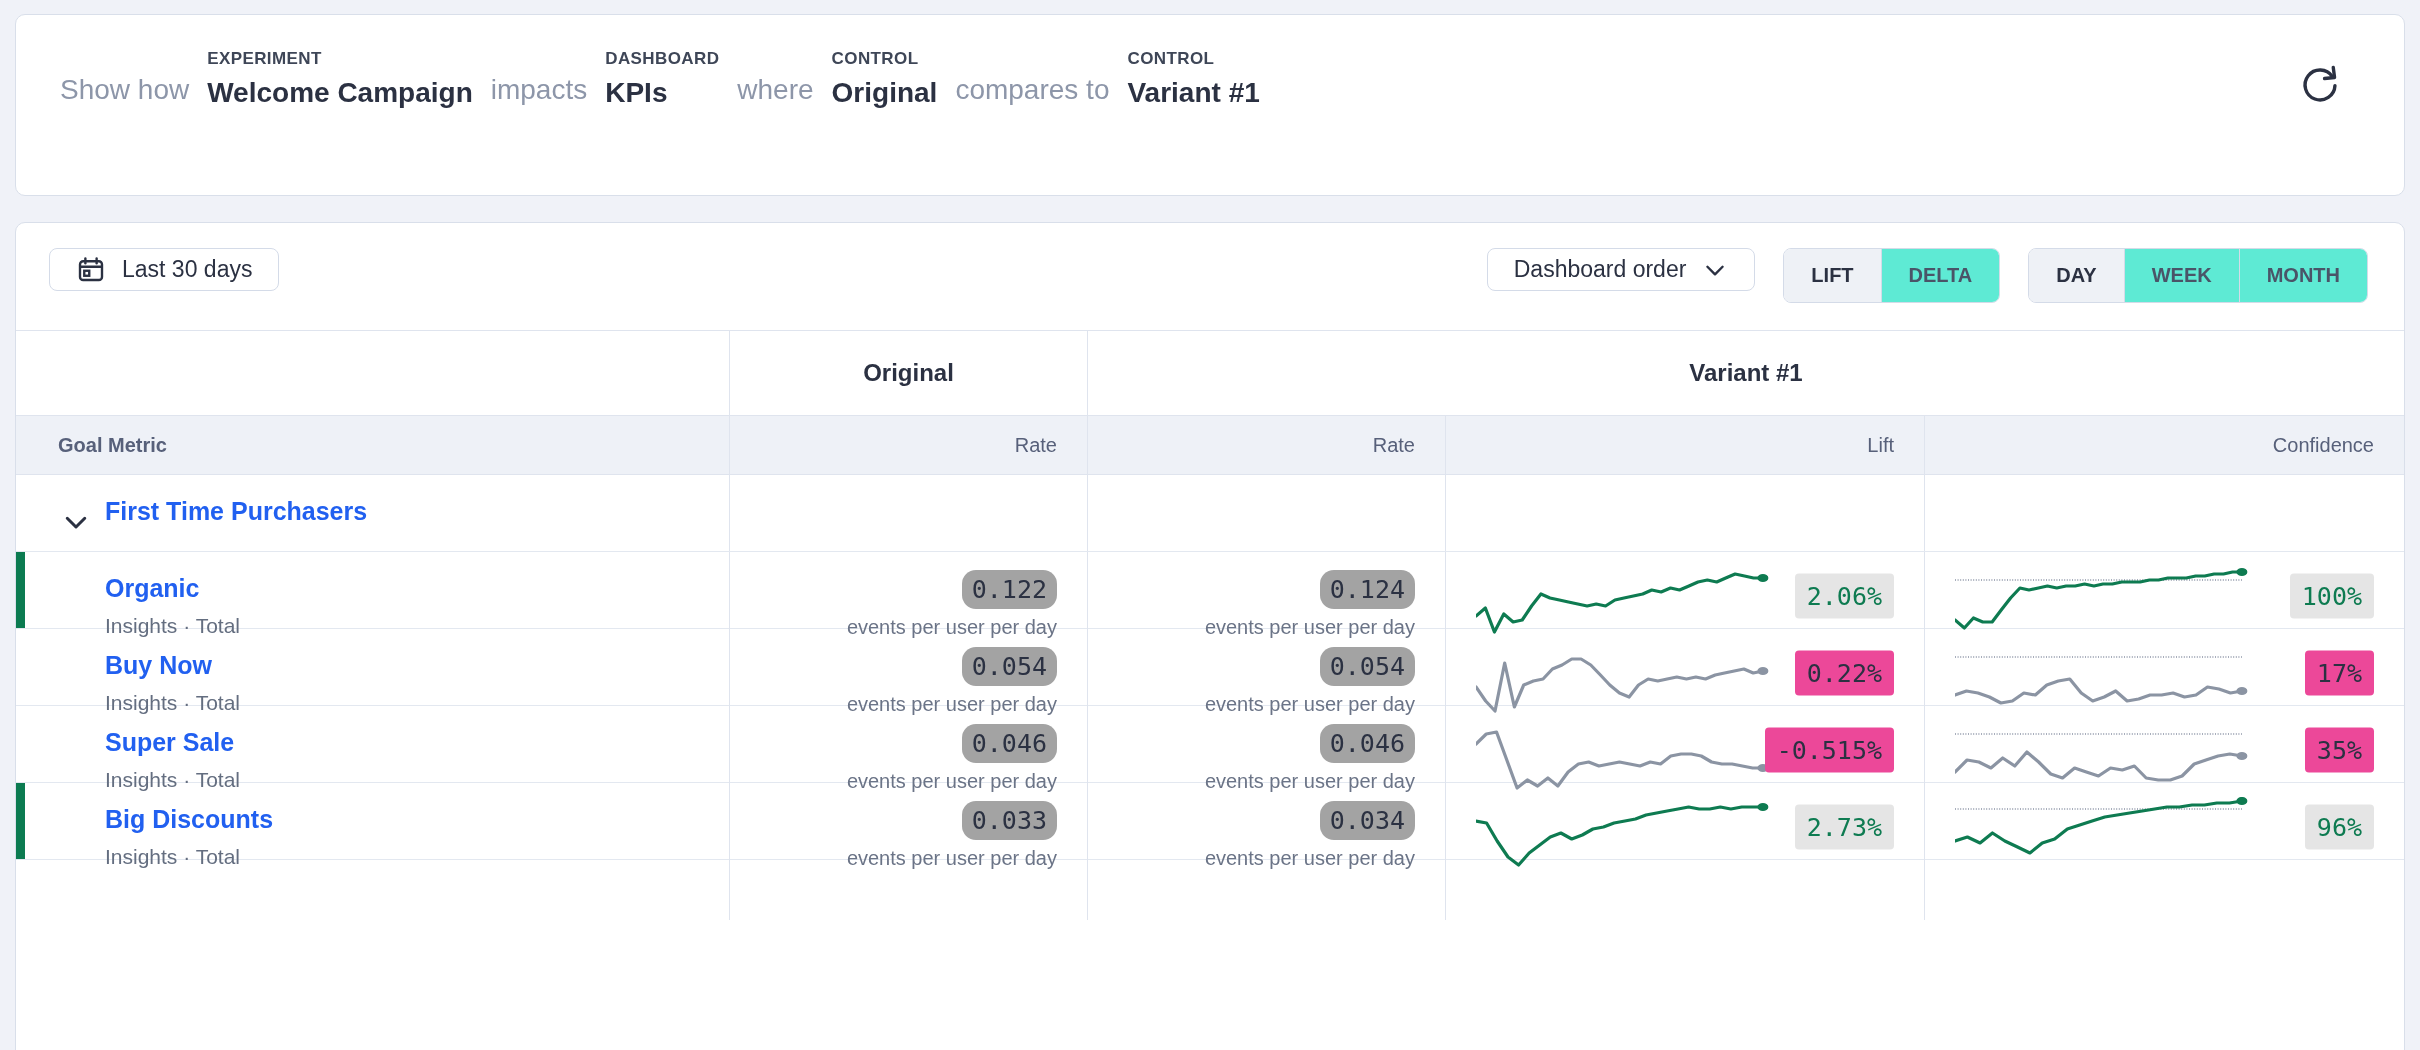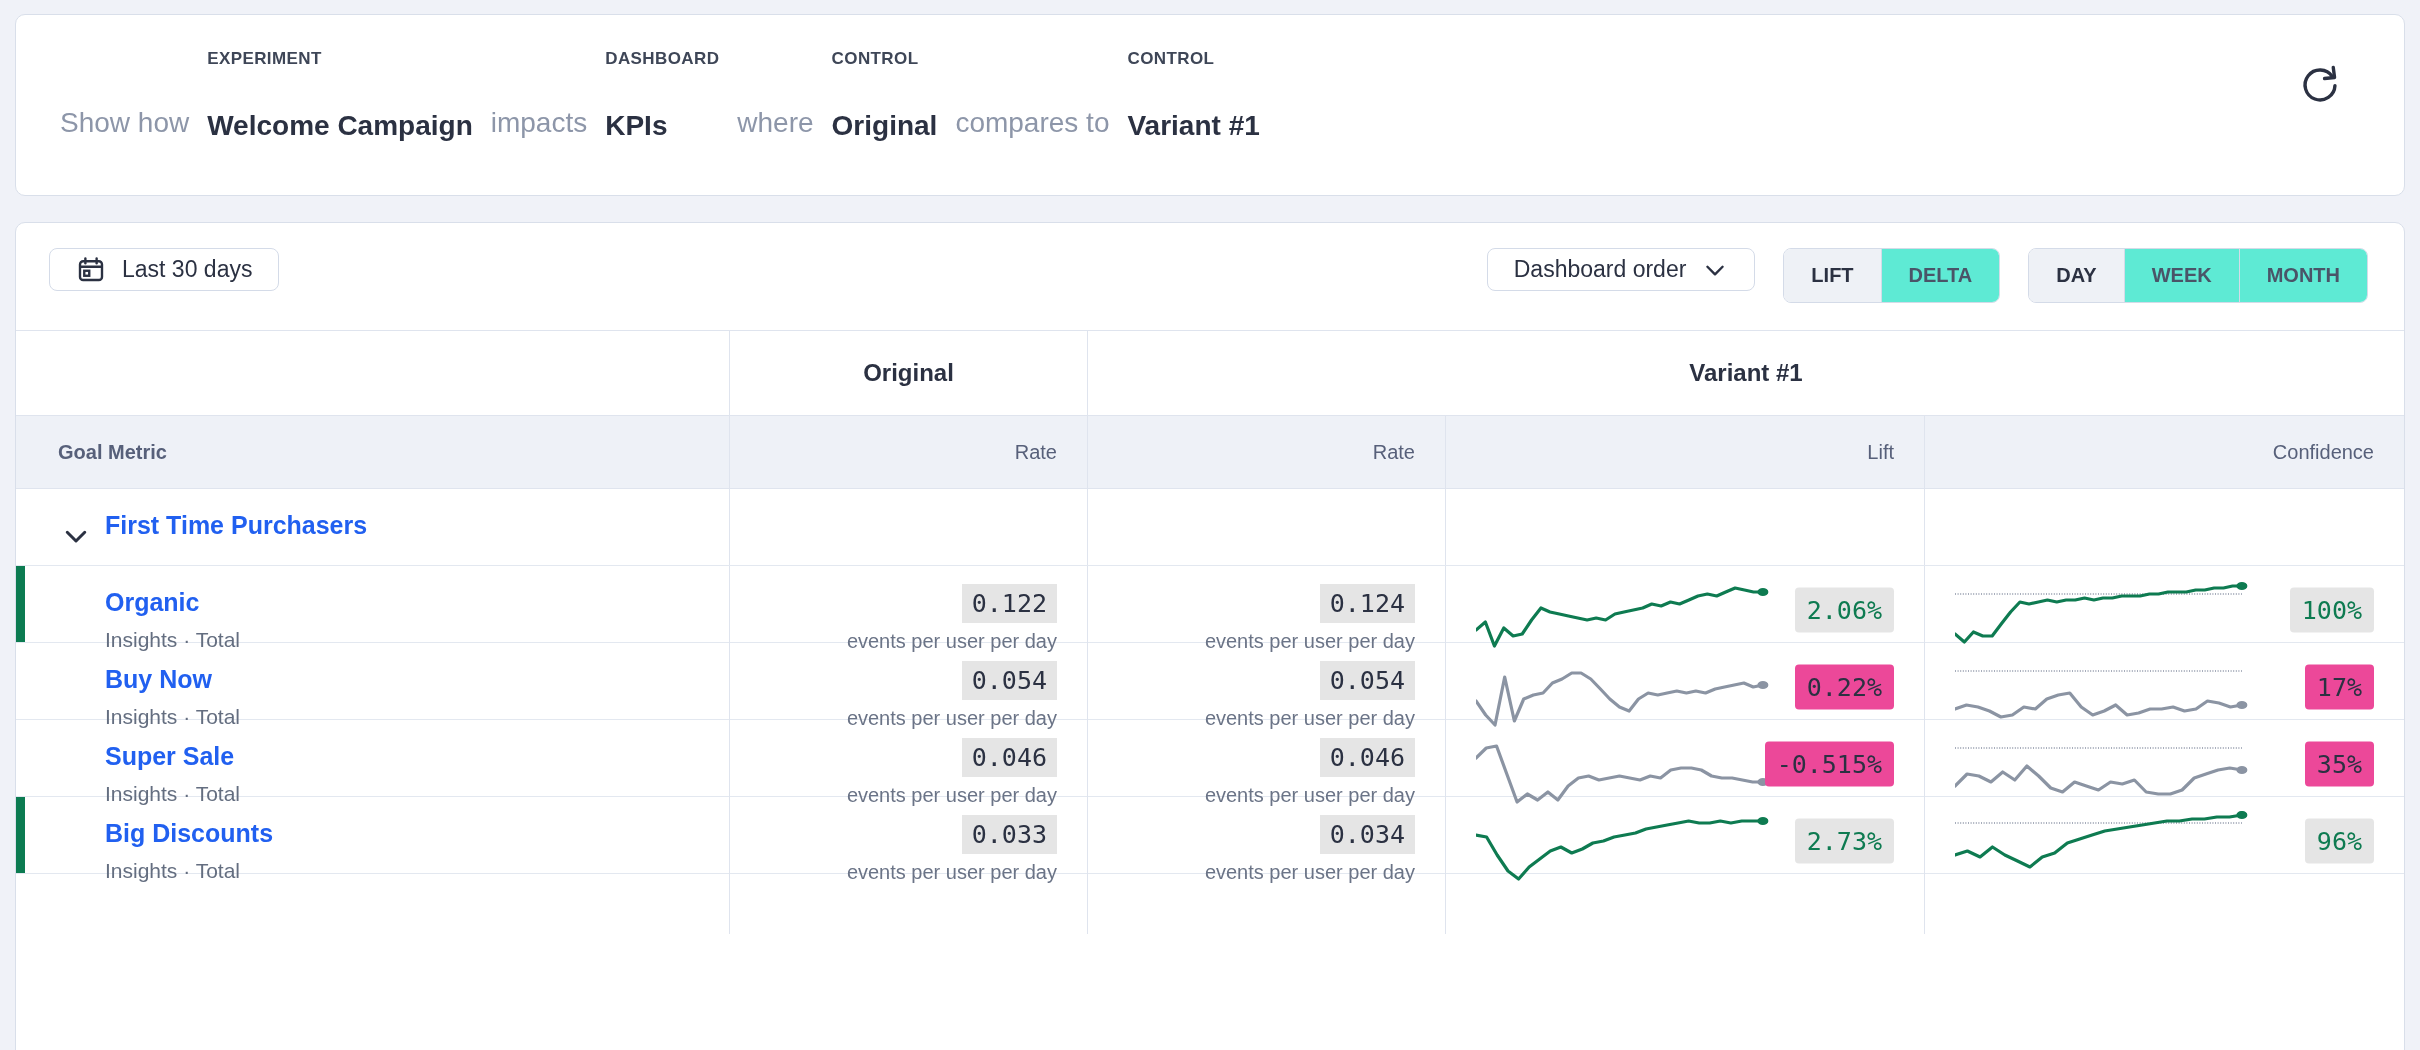--- a/index.html
+++ b/index.html
@@ -6,21 +6,21 @@
   html,body { width:2420px; height:1050px; overflow:hidden; }
   body { background:#f0f2f8; font-family:"Liberation Sans", sans-serif; color:#2b3142; position:relative; }
 
   .card { position:absolute; background:#fff; border:1.5px solid #d9dfea; border-radius:10px; }
   #header-card { left:15px; top:14px; width:2390px; height:182px; }
   #body-card  { left:15px; top:222px; width:2390px; height:870px; overflow:hidden; }
 
   
   .phrase { display:flex; align-items:flex-end; gap:18px; padding:34px 0 0 44px; }
   .muted  { color:#8d96a9; font-size:28px; padding-bottom:3px; }
-  .pgroup { display:flex; flex-direction:column;gap:33px; }
+  .pgroup { display:flex; flex-direction:column; }
   .plabel { font-size:17px; font-weight:bold; color:#3e4657; letter-spacing:.4px; margin-bottom:9px; }
   .pvalue { font-size:28px; font-weight:bold; color:#2b3142; line-height:1.1; }
 
   .icon-btn { position:absolute; right:58px; top:44px; width:52px; height:52px; background:none; border:none; cursor:pointer; color:#2b3142; }
 
   
   .toolbar { position:relative; height:107px; }
   .btn { display:inline-flex; align-items:center; gap:16px; border:1.5px solid #d4dbe8; border-radius:8px;
          background:#fff; font-family:inherit; font-size:23px; color:#2b3142; height:43px; padding:0 26px; cursor:pointer; }
   #date-btn { position:absolute; left:33px; top:25px; }
@@ -30,38 +30,38 @@
                 border-left:1.5px solid #d4dbe8; padding:0 27px; cursor:pointer; }
   .seg button:first-child { border-left:none; }
   .seg button.on { background:#eef1f6; color:#2b3142; }
 
   
   .trow { display:grid; grid-template-columns:713px 358px 358px 479px 1fr; position:relative; }
   .grow { display:grid; grid-template-columns:713px 358px 1fr; border-top:1.5px solid #dfe4ee; height:85px; }
   .gcell { display:flex; align-items:center; justify-content:center; font-size:24px; font-weight:bold; }
   .vb { border-left:1.5px solid #dfe4ee; }
 
-  .colhead { height:74px; background:#eef1f7; border-top:1.5px solid #dfe4ee; border-bottom:1.5px solid #dfe4ee;
+  .colhead { height:60px; background:#eef1f7; border-top:1.5px solid #dfe4ee; border-bottom:1.5px solid #dfe4ee;
              font-size:20px; color:#57607a; }
   .colhead > div { display:flex; align-items:center; }
   .colhead .left  { padding-left:42px; justify-content:flex-start; font-weight:bold; }
   .colhead .right { padding-right:30px; justify-content:flex-end; }
 
   .drow { height:77px; border-bottom:1.5px solid #e3e8f0; }
   .drow:last-child { border-bottom:none; }
   .sig::before { content:""; position:absolute; left:0; top:0; bottom:0; width:9px; background:#0c7b51; z-index:2; }
 
   .metric-cell { position:relative; padding:22px 0 0 89px; }
   .mname { font-size:25px; font-weight:bold; color:#2160f0; text-decoration:none; display:inline-block; cursor:pointer; }
   .msub  { font-size:21px; color:#646e80; margin-top:11px; }
   .chev  { position:absolute; left:45px; top:32px; width:30px; height:30px; color:#2b3142; cursor:pointer; }
 
   .rate-cell { padding:18px 30px 0 0; text-align:right; }
   .chip { display:inline-block; font-family:"DejaVu Sans Mono", monospace; font-size:25px; color:#2b3142;
-          background:#e5e5e5; border-radius:0; padding:5px 10px; }
+          background:#a3a3a3; border-radius:14px; padding:5px 10px; }
   .unit { font-size:20px; color:#6b7487; margin-top:7px; }
 
   .viz-cell { position:relative; }
   .spark { position:absolute; left:30px; top:14px; width:302px; height:80px; color:#8b94a3; }
   .sig .spark { color:#0e7b51; }
   .pct { position:absolute; right:30px; top:50%; transform:translateY(-50%);
          font-family:"DejaVu Sans Mono", monospace; font-size:25px; color:#2b3142;
          background:#ec4899; border-radius:4px; padding:8px 12px; }
   .sig .pct { background:#e5e5e5; color:#0e7b51; }
 

